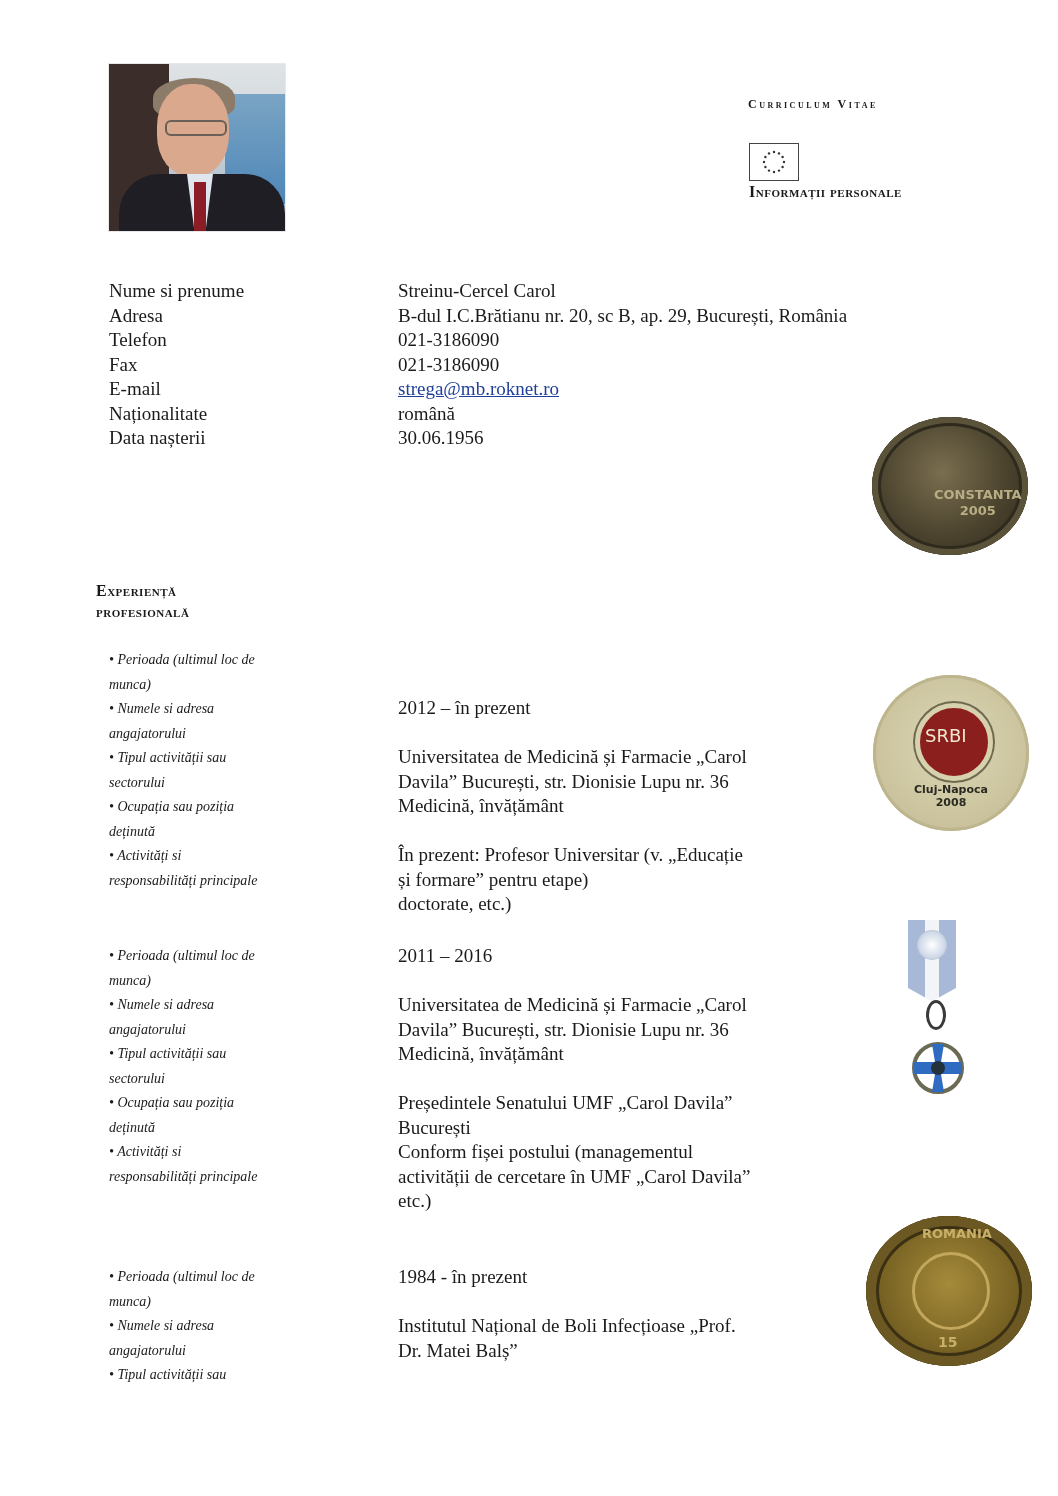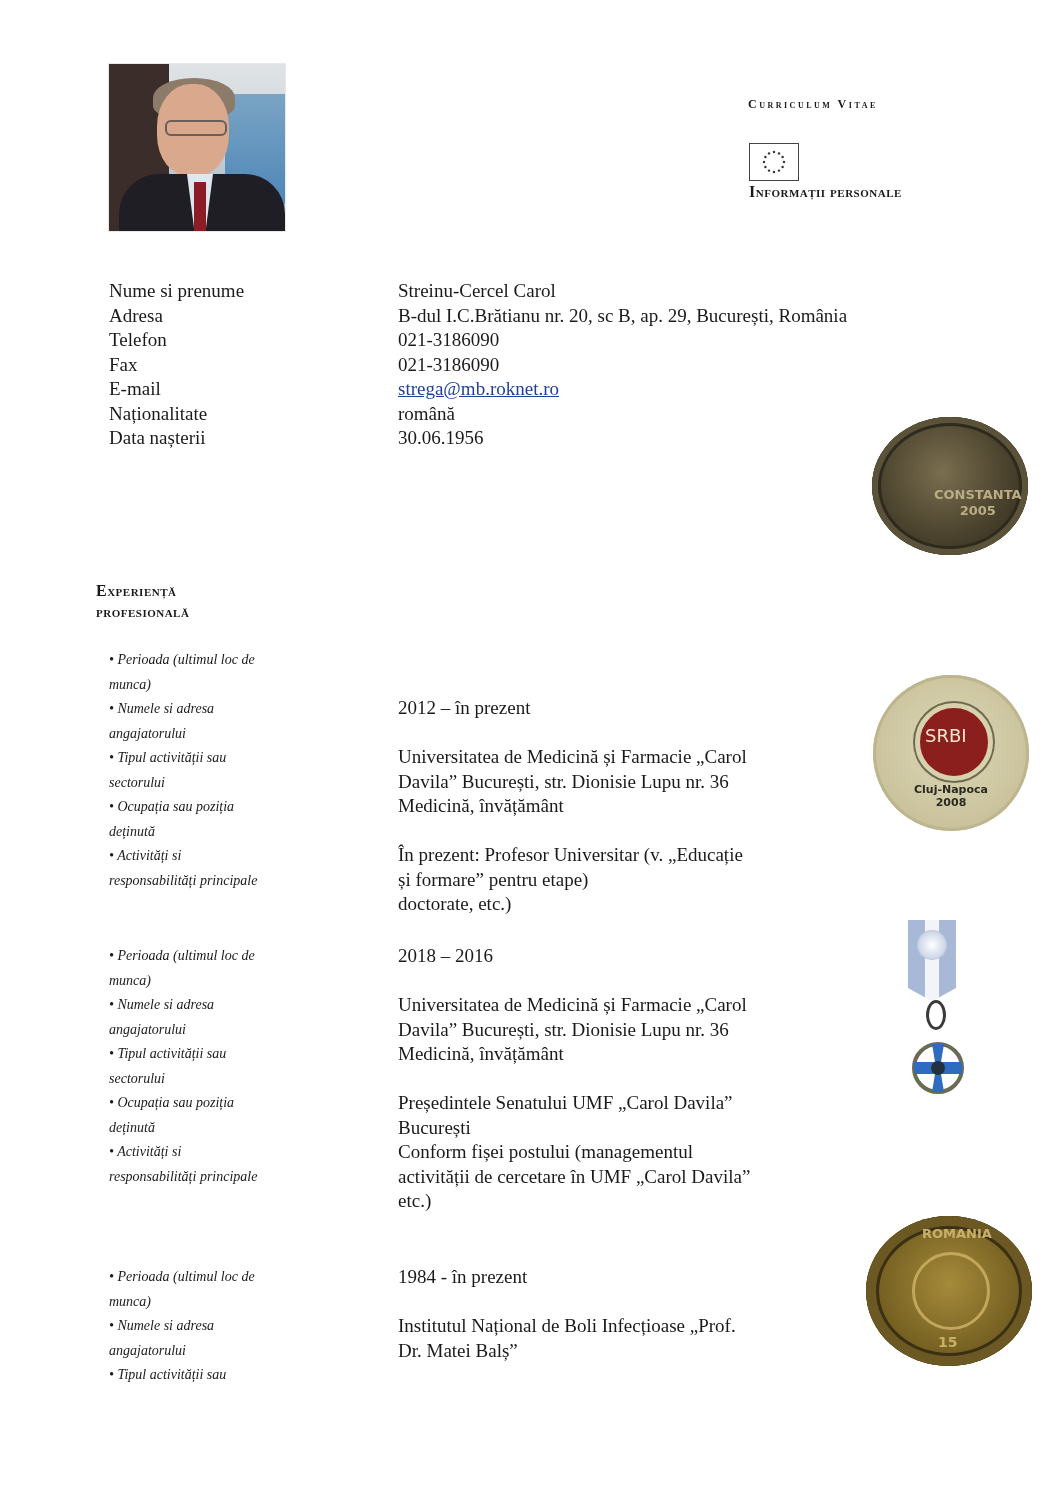--- a/index.html
+++ b/index.html
@@ -176,21 +176,21 @@
   <span class="row">• Numele si adresa</span>
   <span class="row">angajatorului</span>
   <span class="row">• Tipul activității sau</span>
   <span class="row">sectorului</span>
   <span class="row">• Ocupația sau poziția</span>
   <span class="row">deținută</span>
   <span class="row">• Activități si</span>
   <span class="row">responsabilități principale</span>
 </div>
 <div class="abs job-values" style="left:398px; top:944px;">
-  <span class="row">2018 – 2016</span>
+  <span class="row">2011 – 2016</span>
   <span class="gap"></span>
   <span class="row">Universitatea de Medicină și Farmacie „Carol</span>
   <span class="row">Davila” București, str. Dionisie Lupu nr. 36</span>
   <span class="row">Medicină, învățământ</span>
   <span class="gap"></span>
   <span class="row">Președintele Senatului UMF „Carol Davila”</span>
   <span class="row">București</span>
   <span class="row">Conform fișei postului (managementul</span>
   <span class="row">activității de cercetare în UMF „Carol Davila”</span>
   <span class="row">etc.)</span>

